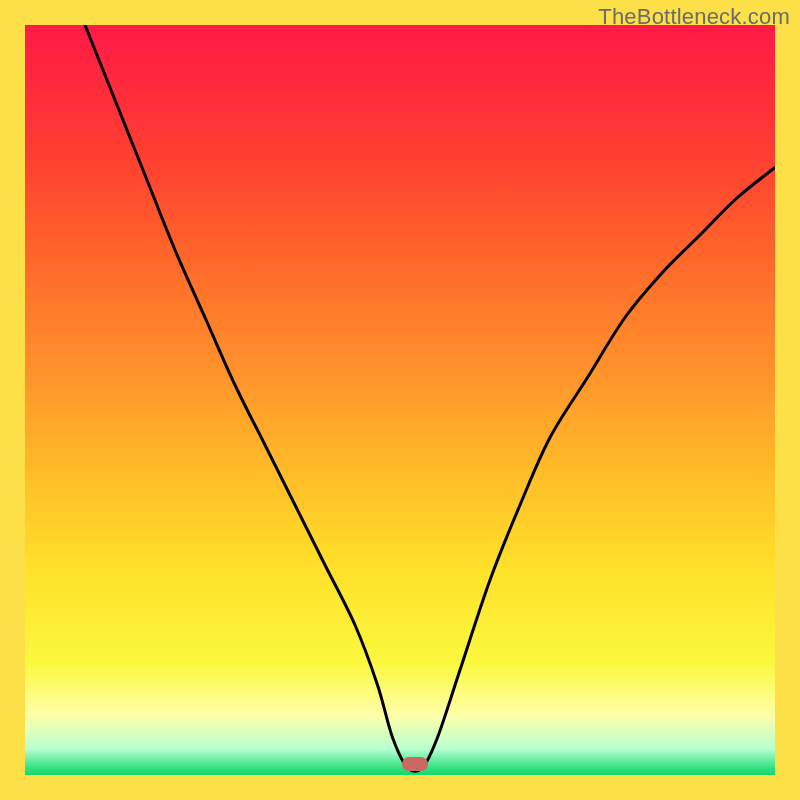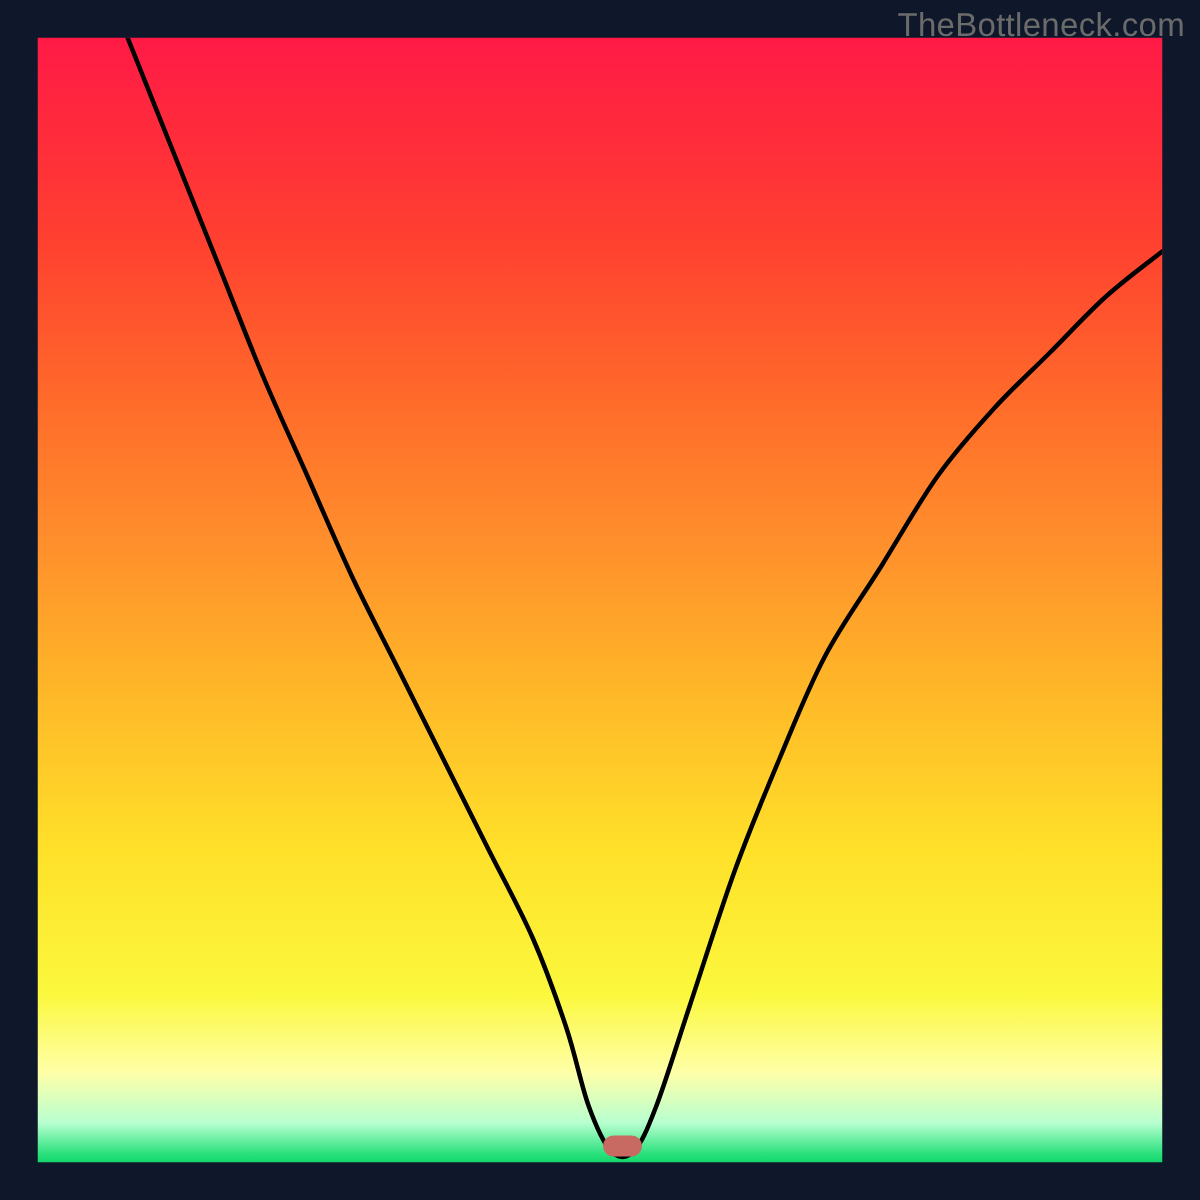--- a/index.html
+++ b/index.html
@@ -10,21 +10,21 @@
     background: #000;
     overflow: hidden;
     font-family: Arial, Helvetica, sans-serif;
   }
   .frame {
     position: absolute;
     left: 0;
     top: 0;
     width: 800px;
     height: 800px;
-    background: #0f172a;
+    background: #fde047;
   }
   .plot-area {
     position: absolute;
     left: 25px;
     top: 25px;
     width: 750px;
     height: 750px;
     overflow: hidden;
   }
   .gradient {

